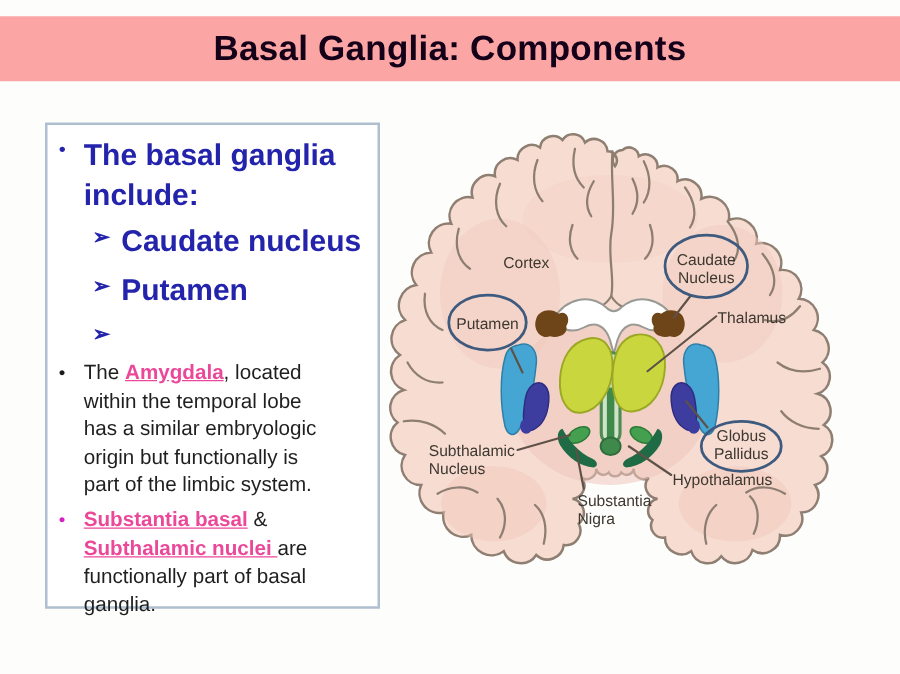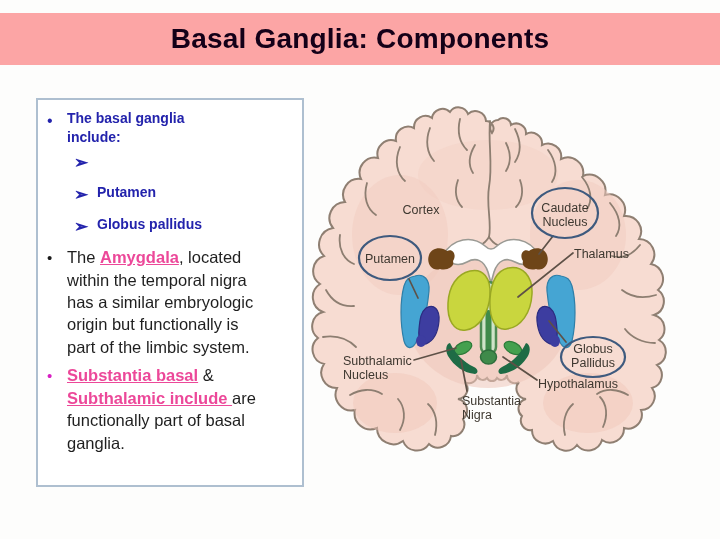--- a/index.html
+++ b/index.html
@@ -20,21 +20,21 @@
     position:absolute;left:36px;top:98px;width:268px;height:389px;
     box-sizing:border-box;background:#ffffff;
     border:2px solid #aebfd0;
     padding:9px 6px 0 9px;
   }
   .row{display:flex;align-items:flex-start;}
   .row .mark{flex:0 0 20px;text-align:left;}
   .row.l2{margin-left:27px;margin-bottom:7px;}
   .row.l2 .mark{flex:0 0 23px;}
   .content{flex:1;white-space:pre-line;}
-  .b-blue{font-size:14px;font-weight:bold;color:#2323ac;line-height:1.33;}
+  .b-blue{font-size:24px;font-weight:bold;color:#2323ac;line-height:1.33;}
   .mark.dot-blue{color:#2323ac;font-size:16px;line-height:1.5;}
   .mark.dot-black{color:#1a1a1a;font-size:15px;line-height:1.55;}
   .mark.dot-mag{color:#d81fc3;font-size:15px;line-height:1.55;}
   .mark.arrow{color:#2323ac;font-size:17px;font-weight:bold;line-height:1.45;}
   .b-body{font-size:16.5px;color:#1f1f1f;line-height:1.36;}
   .mag{color:#ec4899;font-weight:bold;text-decoration:underline;}
   .mb1{margin-bottom:5px;}
   .mb2{margin-bottom:6px;}
   .diagram{position:absolute;left:310px;top:85px;width:410px;height:410px;}
   svg text{font-family:"Liberation Sans", sans-serif;fill:#3e3830;}
@@ -53,43 +53,43 @@
 <div class="textbox">
 
   <div class="row mb1">
     <span class="mark dot-blue">•</span>
     <div class="content b-blue">The basal ganglia
 include:</div>
   </div>
 
   <div class="row l2">
     <span class="mark arrow">➢</span>
+    <div class="content b-blue">Caudate nucleus</div>
   </div>
   <div class="row l2">
     <span class="mark arrow">➢</span>
     <div class="content b-blue">Putamen</div>
   </div>
   <div class="row l2">
     <span class="mark arrow">➢</span>
-    <div class="content b-blue">Globus pallidus</div>
   </div>
 
   <div class="row mb2">
     <span class="mark dot-black">•</span>
     <div class="content b-body"><span>The </span><span class="mag">Amygdala</span><span>, located
-within the temporal nigra
+within the temporal lobe
 has a similar embryologic
 origin but functionally is
 part of the limbic system.</span></div>
   </div>
 
   <div class="row">
     <span class="mark dot-mag">•</span>
     <div class="content b-body"><span class="mag">Substantia basal</span><span> &amp;
-</span><span class="mag">Subthalamic include </span><span>are
+</span><span class="mag">Subthalamic nuclei </span><span>are
 functionally part of basal
 ganglia.</span></div>
   </div>
 </div>
 
 <svg class="diagram" viewBox="0 0 410 410">
 
   <path id="brain-outline" d="M176 36 A10.8 10.8 0 0 0 158 29 A10.1 10.1 0 0 0 140 27 A10.6 10.6 0 0 0 122 33 A11.5 11.5 0 0 0 104 43 A12.4 12.4 0 0 0 86 56 A13.9 13.9 0 0 0 68 73 A15.1 15.1 0 0 0 51 94 A15.7 15.7 0 0 0 35 117 A16.0 16.0 0 0 0 23 143 A16.5 16.5 0 0 0 14 171 A15.8 15.8 0 0 0 10 199 A15.8 15.8 0 0 0 13 227 A14.8 14.8 0 0 0 8 253 A14.9 14.9 0 0 0 14 279 A15.3 15.3 0 0 0 27 303 A15.9 15.9 0 0 0 45 325 A15.9 15.9 0 0 0 67 343 A16.3 16.3 0 0 0 93 356 A14.7 14.7 0 0 0 119 359 A13.1 13.1 0 0 0 141 351 A11.7 11.7 0 0 0 153 334 A11.5 11.5 0 0 0 148 314 A10.3 10.3 0 0 0 155 297 A7.8 7.8 0 0 0 167 290 A5.8 5.8 0 0 0 177 293 A5.6 5.6 0 0 0 187 293 A5.8 5.8 0 0 0 197 290 A7.8 7.8 0 0 0 209 297 A10.3 10.3 0 0 0 216 314 A9.8 9.8 0 0 0 212 331 A9.6 9.6 0 0 0 222 345 A13.3 13.3 0 0 0 243 356 A13.6 13.6 0 0 0 267 360 A14.3 14.3 0 0 0 292 355 A14.0 14.0 0 0 0 314 343 A13.9 13.9 0 0 0 331 325 A13.8 13.8 0 0 0 342 303 A13.2 13.2 0 0 0 347 280 A14.0 14.0 0 0 0 349 255 A14.3 14.3 0 0 0 344 230 A14.2 14.2 0 0 0 348 205 A15.1 15.1 0 0 0 341 179 A15.5 15.5 0 0 0 329 154 A15.4 15.4 0 0 0 314 131 A15.9 15.9 0 0 0 295 110 A16.3 16.3 0 0 0 273 91 A15.6 15.6 0 0 0 251 74 A13.2 13.2 0 0 0 232 60 A10.9 10.9 0 0 0 216 49 A9.8 9.8 0 0 0 201 40 A7.8 7.8 0 0 0 188 35 A8.0 8.0 0 0 0 182 48 A7.5 7.5 0 0 0 176 36 Z" fill="#f7dcd2" stroke="#8f7f72" stroke-width="2"></path>
 
   <g>

